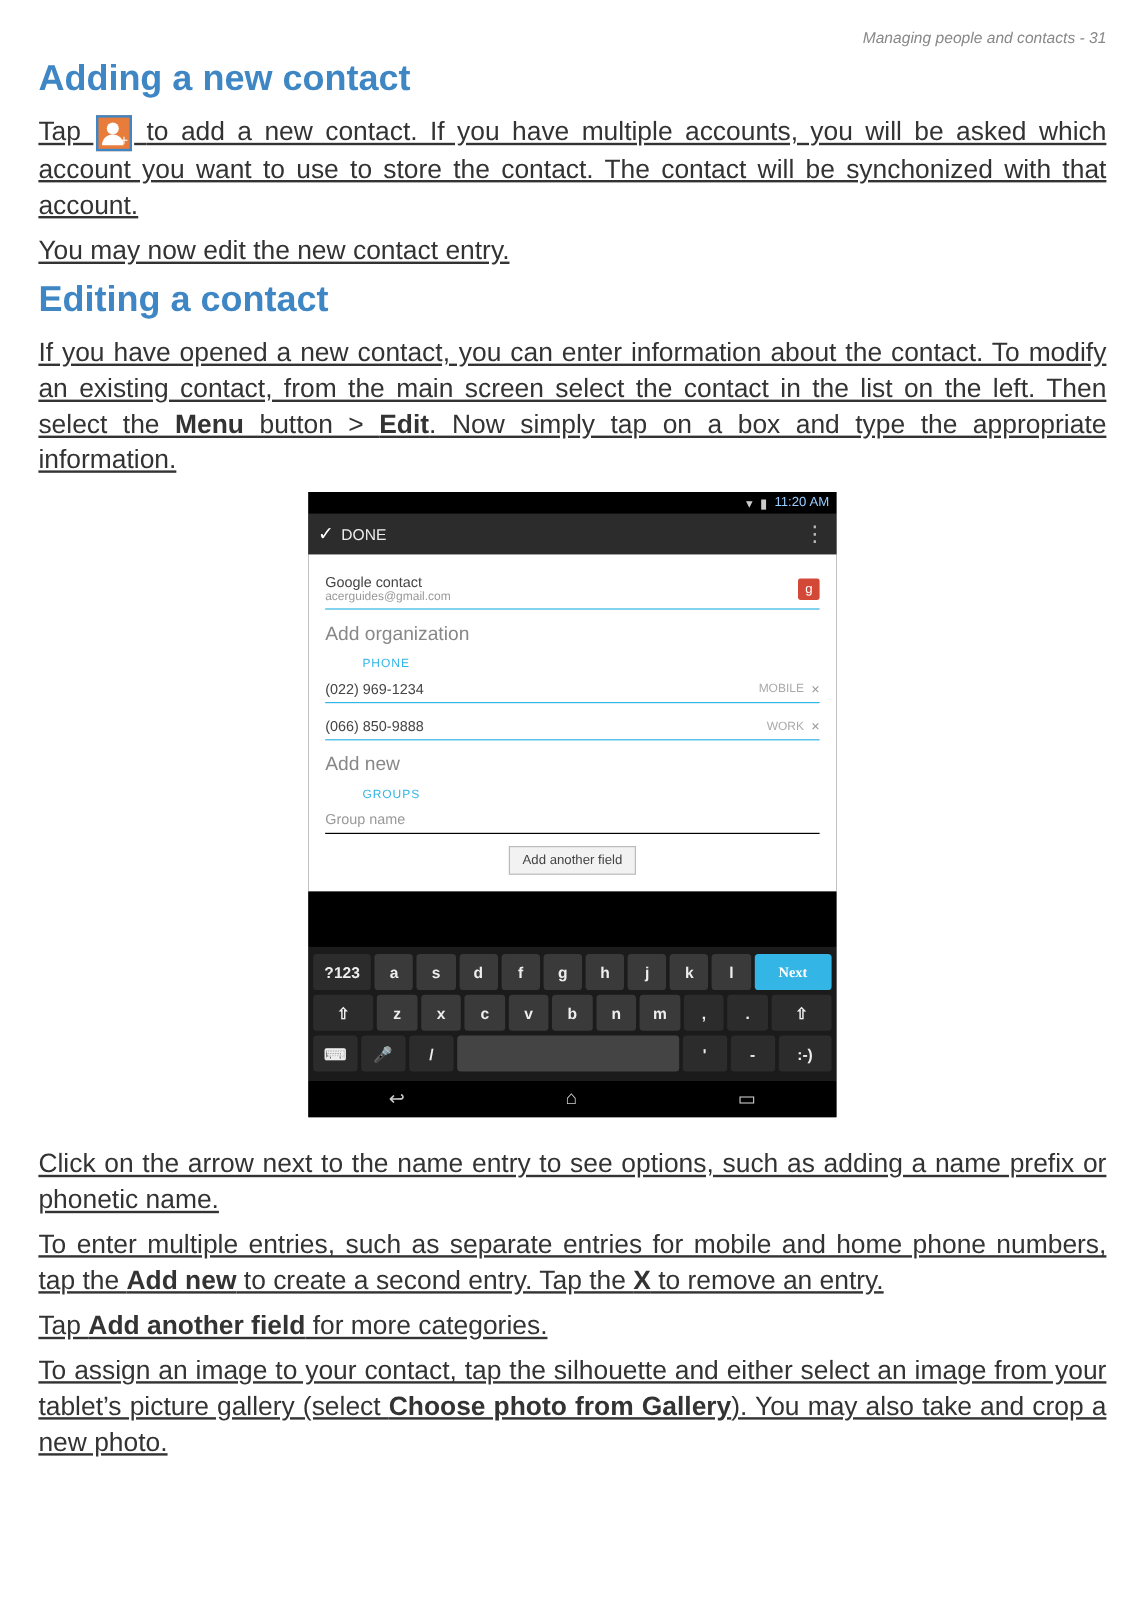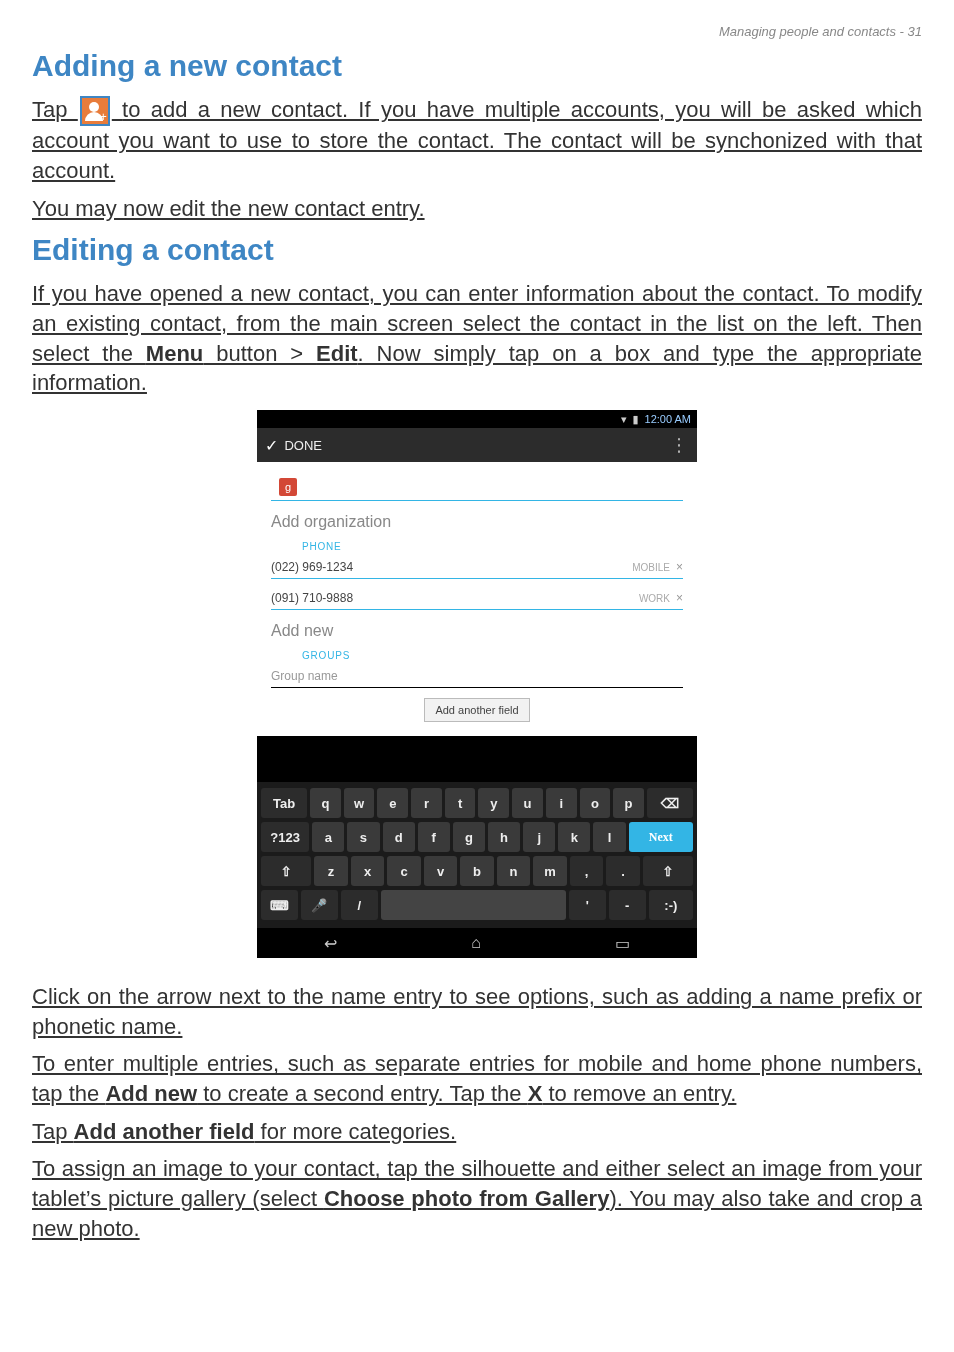--- a/index.html
+++ b/index.html
@@ -185,52 +185,56 @@
 
 <p class="body indent">
   <span>If you have opened a new contact, you can enter information about the contact. To modify an existing contact, from the main screen select the contact in the  list on the left. Then select the </span><b>Menu</b><span> button &gt; </span><b>Edit</b><span>. Now simply tap on a box and type the appropriate information.</span>
 </p>
 
 <div class="shot-wrap">
   <div class="shot">
     <div class="statusbar">
       <span class="sig">▾</span>
       <span class="sig">▮</span>
-      <span>12:00 AM</span>
+      <span>11:20 AM</span>
     </div>
     <div class="topbar">
       <div class="done">
         <span class="check">✓</span>
         <span>DONE</span>
       </div>
       <div class="more">⋮</div>
     </div>
     <div class="whitepanel">
 
       <div class="field-row">
+        <div class="label">
+          <span>Google contact</span>
+          <span class="sub">acerguides@gmail.com</span>
+        </div>
         <div class="side">
           <span class="g-badge">g</span>
         </div>
       </div>
 
 
       <div class="plain-row">Add organization</div>
 
       <div class="section-label-blue">PHONE</div>
 
       <div class="field-row">
         <div class="label">(022) 969-1234</div>
         <div class="side">
           <span>MOBILE</span>
           <span class="x-close">×</span>
         </div>
       </div>
 
       <div class="field-row">
-        <div class="label">(091) 710-9888</div>
+        <div class="label">(066) 850-9888</div>
         <div class="side">
           <span>WORK</span>
           <span class="x-close">×</span>
         </div>
       </div>
 
       <div class="plain-row">Add new</div>
 
       <div class="section-label-blue">GROUPS</div>
 
@@ -239,34 +243,20 @@
       </div>
 
       <div class="add-another-wrap">
         <span class="add-another">Add another field</span>
       </div>
     </div>
 
     <div class="black-spacer"></div>
 
     <div class="kbd">
-      <div class="kbd-row">
-        <div class="key wide15">Tab</div>
-        <div class="key">q</div>
-        <div class="key">w</div>
-        <div class="key">e</div>
-        <div class="key">r</div>
-        <div class="key">t</div>
-        <div class="key">y</div>
-        <div class="key">u</div>
-        <div class="key">i</div>
-        <div class="key">o</div>
-        <div class="key">p</div>
-        <div class="key wide15">⌫</div>
-      </div>
       <div class="kbd-row">
         <div class="key wide15">?123</div>
         <div class="key">a</div>
         <div class="key">s</div>
         <div class="key">d</div>
         <div class="key">f</div>
         <div class="key">g</div>
         <div class="key">h</div>
         <div class="key">j</div>
         <div class="key">k</div>

